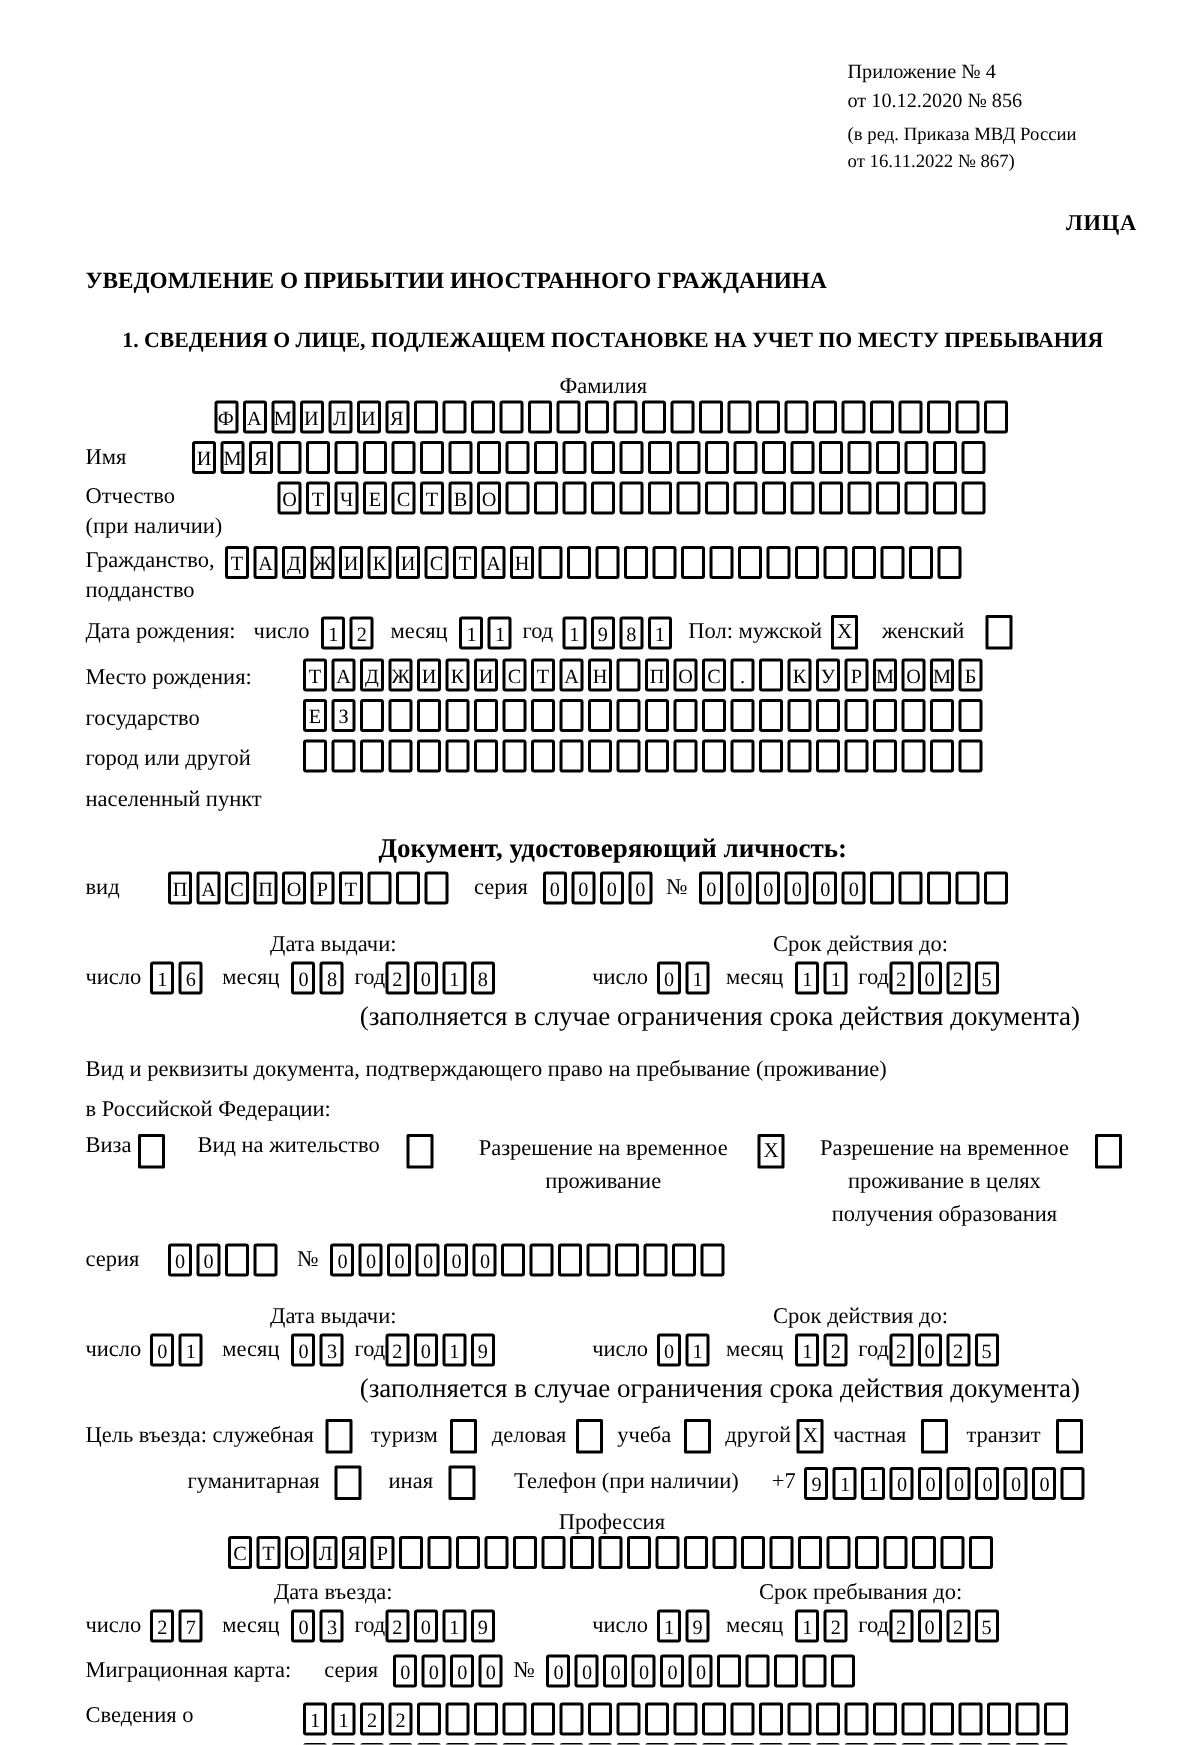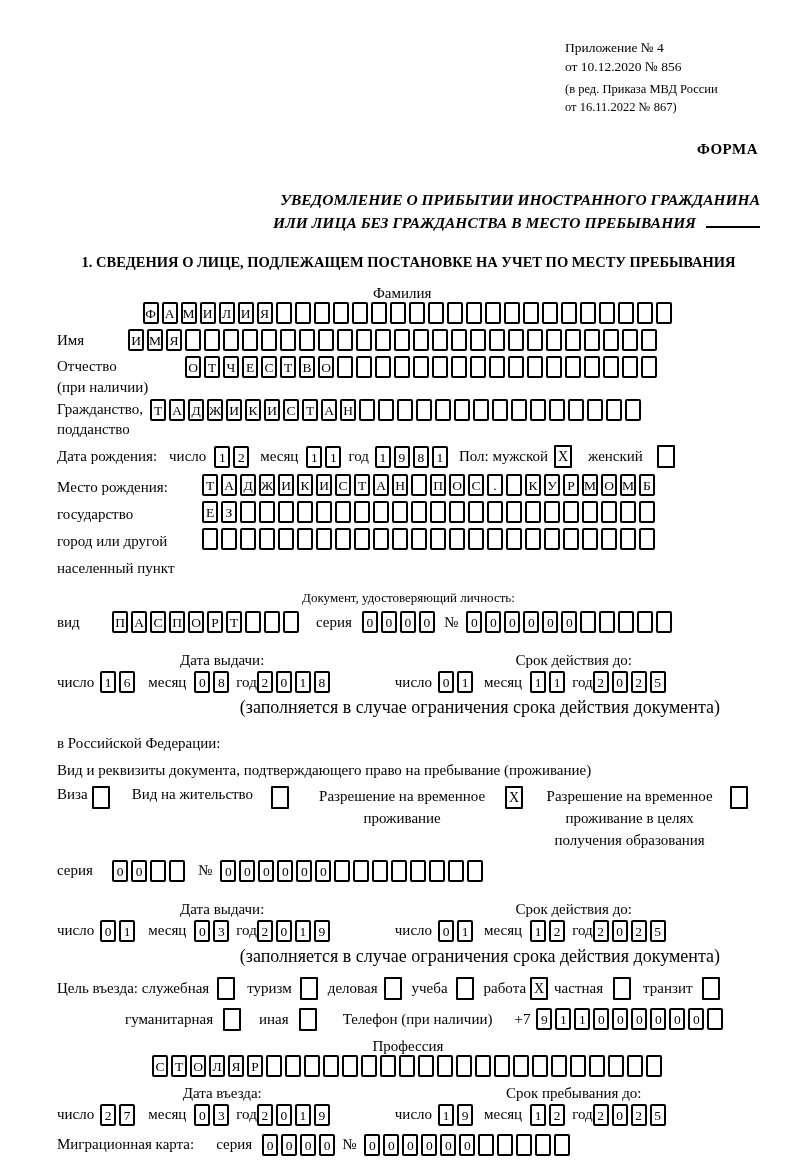--- a/index.html
+++ b/index.html
@@ -9,21 +9,21 @@
     font-family:"Liberation Serif","DejaVu Serif",serif;
     color:#000; font-size:15px;
   }
   .page { padding:38px 40px 10px 57px; }
 
   
   .hdr  { margin-left:508px; font-size:13.5px; line-height:1.42; }
   .hdr2 { margin-left:508px; font-size:12.5px; line-height:1.42; margin-top:5px; }
   .forma { text-align:right; padding-right:2px; font-weight:bold; font-size:15px; margin-top:24px; letter-spacing:.5px; }
 
-  .title { text-align:right; font-weight:bold; font-size:15.5px; line-height:1.5; margin-top:30px;font-style:italic; }
+  .title { text-align:left; font-weight:bold; font-size:15.5px; line-height:1.5; margin-top:18px; }
   .t-underline { display:inline-block; width:54px; border-bottom:2px solid #000; height:12px; margin-left:10px; }
 
   .sec-heading { font-weight:bold; font-size:14.5px; margin-top:20px;text-align:center; }
 
   
   .cells { display:flex; flex-wrap:nowrap; }
   .cell {
     display:inline-block; width:16px; height:22px; border:2px solid #000; border-radius:2px;
     margin-right:3px; text-align:center; font-size:13.5px; line-height:19px; flex:none;
   }
@@ -38,21 +38,21 @@
   .w71 { width:71px; } .w128 { width:128px; } .w93 { width:93px; } .w145 { width:145px; } .w55 { width:55px; } .w72 { width:72px; }
   .two-line div { line-height:1.35; }
 
   .ml4{margin-left:4px;} .ml6{margin-left:6px;} .ml8{margin-left:8px;} .ml10{margin-left:10px;}
   .ml12{margin-left:12px;} .ml14{margin-left:14px;} .ml16{margin-left:16px;} .ml18{margin-left:18px;}
   .ml22{margin-left:22px;} .ml26{margin-left:26px;} .mr6{margin-right:6px;} .mr8{margin-right:8px;} .mr10{margin-right:10px;}
 
   .stack .cells { margin-bottom:5px; }
   .left-col div { line-height:27px; }
 
-  .doc-heading { text-align:center; font-weight:normal; font-size:13px; margin-top:8px; }
+  .doc-heading { text-align:center; font-weight:bold; font-size:18px; margin-top:8px; }
 
   .dates-hdr { display:flex; margin-top:19px; font-size:15px; }
   .dh-left { width:47%; text-align:center; }
   .dh-right { width:53%; text-align:center; }
   .num-row { display:flex; align-items:center; margin-top:2px; }
   .grp { display:flex; align-items:center; }
   .note { text-align:right; padding-right:40px; font-size:18px; margin-top:4px; }
 
   .residence-lines { margin-top:12px; line-height:1.8; font-size:15px; }
   .center-label { text-align:center; line-height:1.45; }
@@ -64,25 +64,24 @@
 <div class="page">
 
   <div class="hdr">
     <div>Приложение № 4</div>
     <div>от 10.12.2020 № 856</div>
   </div>
   <div class="hdr2">
     <div>(в ред. Приказа МВД России</div>
     <div>от 16.11.2022 № 867)</div>
   </div>
-  <div class="forma">ФОРМА</div>
+  <div class="forma">ЛИЦА</div>
 
   <div class="title">
     <div>УВЕДОМЛЕНИЕ О ПРИБЫТИИ ИНОСТРАННОГО ГРАЖДАНИНА</div>
-    <div><span>ИЛИ ЛИЦА БЕЗ ГРАЖДАНСТВА В МЕСТО ПРЕБЫВАНИЯ</span><span class="t-underline"></span></div>
   </div>
 
   <div class="sec-heading">1. СВЕДЕНИЯ О ЛИЦЕ, ПОДЛЕЖАЩЕМ ПОСТАНОВКЕ НА УЧЕТ ПО МЕСТУ ПРЕБЫВАНИЯ</div>
 
   <div class="row" style="margin-top:14px;flex-direction:column;">
     <span class="lbl w71">Фамилия</span>
     <span class="cells">
         <span class="cell">Ф</span>
         <span class="cell">А</span>
         <span class="cell">М</span>
@@ -410,22 +409,22 @@
           <span class="cell">2</span>
           <span class="cell">0</span>
           <span class="cell">2</span>
           <span class="cell">5</span>
         </span>
     </div>
   </div>
   <div class="note">(заполняется в случае ограничения срока действия документа)</div>
 
   <div class="residence-lines">
+    <div>Вид и реквизиты документа, подтверждающего право на пребывание (проживание)</div>
     <div>в Российской Федерации:</div>
-    <div>Вид и реквизиты документа, подтверждающего право на пребывание (проживание)</div>
   </div>
 
   <div class="row-top" style="margin-top:2px;">
     <span>Виза</span>
     <span class="cb ml4"></span>
     <span class="ml22">Вид на жительство</span>
     <span class="cb ml18"></span>
     <span class="center-label w190 ml18">Разрешение на временное проживание</span>
     <span class="cb ml8">X</span>
     <span class="center-label w185 ml14">Разрешение на временное проживание в целях получения образования</span>
@@ -507,21 +506,21 @@
 
   <div class="row" style="margin-top:10px;">
     <span>Цель въезда: служебная</span>
     <span class="cb ml8"></span>
     <span class="ml12">туризм</span>
     <span class="cb ml8"></span>
     <span class="ml10">деловая</span>
     <span class="cb ml6"></span>
     <span class="ml10">учеба</span>
     <span class="cb ml8"></span>
-    <span class="ml10">работа</span>
+    <span class="ml10">другой</span>
     <span class="cb ml4">X</span>
     <span class="ml6">частная</span>
     <span class="cb ml10"></span>
     <span class="ml12">транзит</span>
     <span class="cb ml10"></span>
   </div>
 
   <div class="row" style="margin-top:8px; margin-left:68px;">
     <span>гуманитарная</span>
     <span class="cb ml10"></span>

